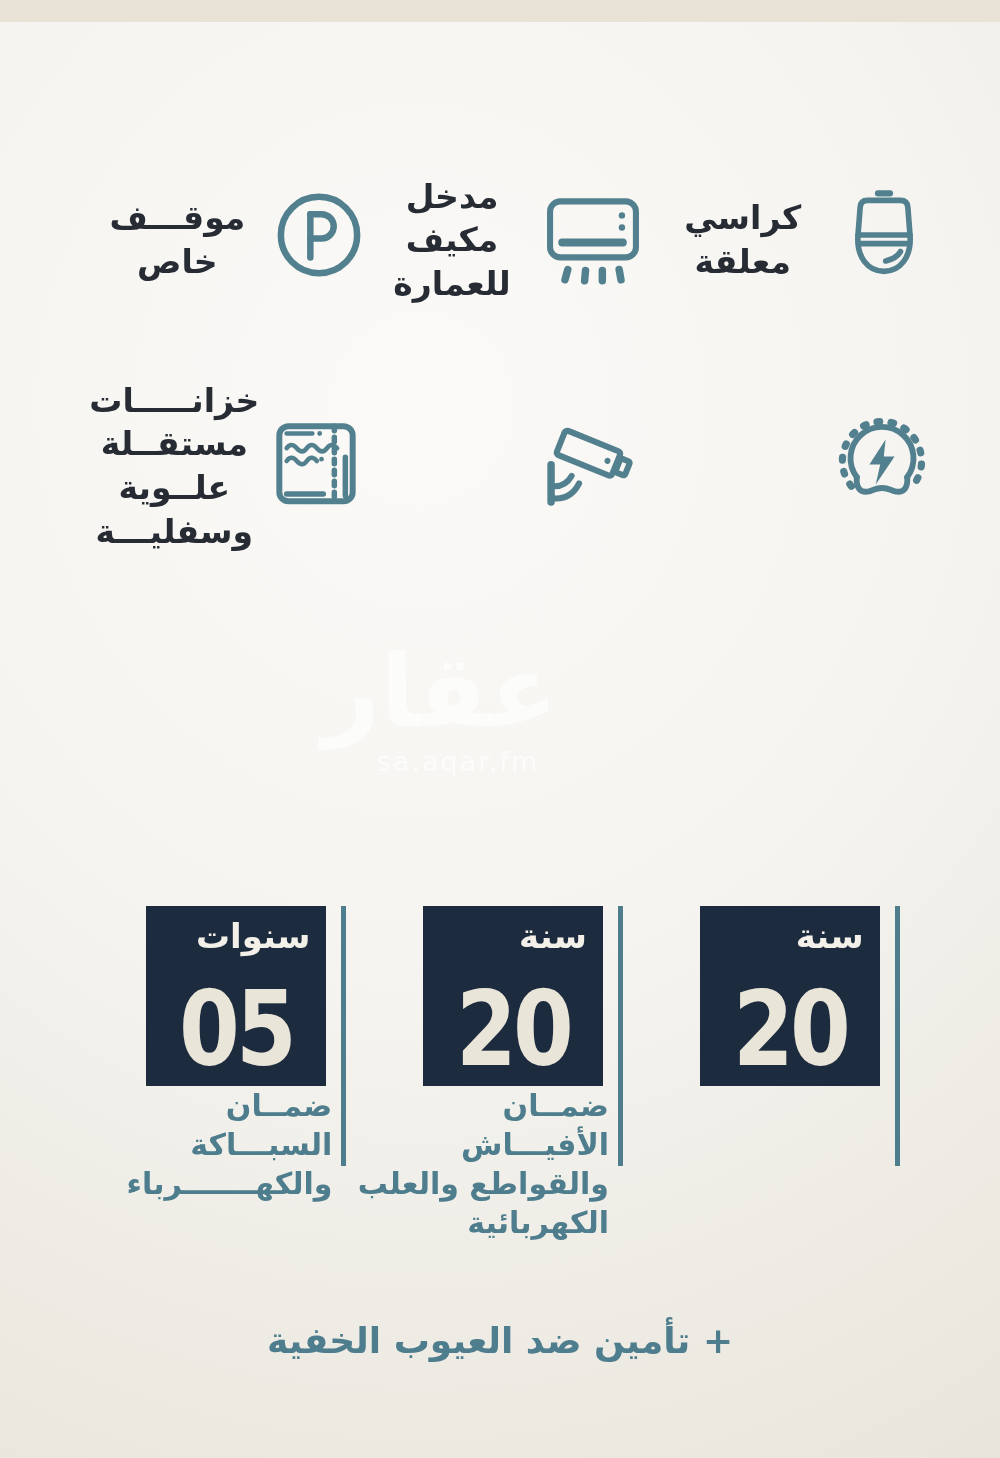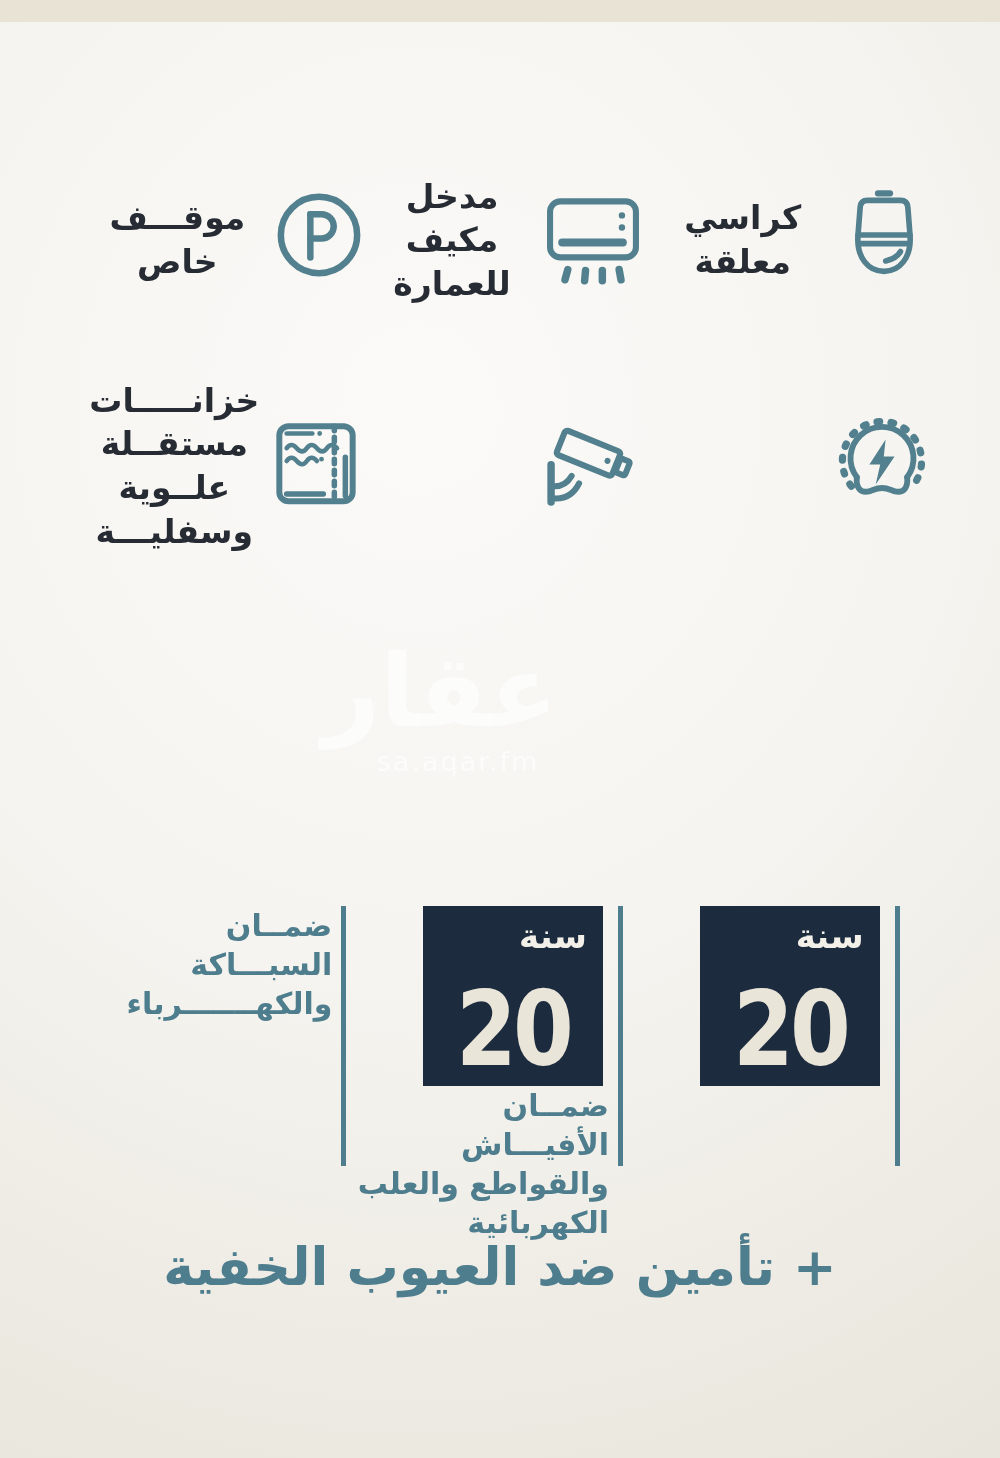--- a/index.html
+++ b/index.html
@@ -33,22 +33,22 @@
   .warranty-line{position:absolute;top:0;right:0;width:5px;height:260px;background:#4e7d8d;}
   .warranty-box{width:180px;height:180px;background:#1d2b3e;box-sizing:border-box;
     padding:12px 16px 8px;display:flex;flex-direction:column;justify-content:space-between;direction:rtl;}
   .warranty-period{color:#f3f0e9;font-size:34px;font-weight:bold;text-align:start;line-height:1.1;}
   .warranty-value{color:#e9e5d9;font-size:92px;font-weight:bold;text-align:center;line-height:0.95;
     letter-spacing:-4px;transform:scale(0.95,1.12);transform-origin:center bottom;direction:ltr;}
   .warranty-desc{direction:rtl;margin-right:14px;margin-left:-70px;text-align:right;
     color:#4e7d8d;font-size:30px;font-weight:bold;line-height:1.3;white-space:pre-line;}
 
   
-  .footer-note{position:absolute;top:1237px;left:0;right:0;z-index:2;text-align:center;
-    direction:rtl;color:#4e7d8d;font-size:52px;font-weight:bold;}
+  .footer-note{position:absolute;top:1320px;left:0;right:0;z-index:2;text-align:center;
+    direction:rtl;color:#4e7d8d;font-size:36px;font-weight:bold;}
 
   .ico{stroke:#53808e;fill:none;stroke-width:6.5;stroke-linecap:round;stroke-linejoin:round;}
   .ico .fill{fill:#53808e;stroke:none;}
 </style>
 </head>
 <body>
 
 <div class="page">
   <div class="top-strip"></div>
 
@@ -164,20 +164,24 @@
         <div class="warranty-period">سنة</div>
         <div class="warranty-value">20</div>
       </div>
       <div class="warranty-desc">ضمــان الأفيـــاش
 والقواطع والعلب
 الكهربائية</div>
     </div>
 
     <div class="warranty">
       <div class="warranty-line"></div>
+      <div class="warranty-box">
+        <div class="warranty-period">سنوات</div>
+        <div class="warranty-value">05</div>
+      </div>
       <div class="warranty-desc">ضمــان السبـــاكة
 والكهـــــــرباء</div>
     </div>
 
   </div>
 
   <div class="footer-note">+ تأمين ضد العيوب الخفية</div>
 </div>
 
 </body></html>

